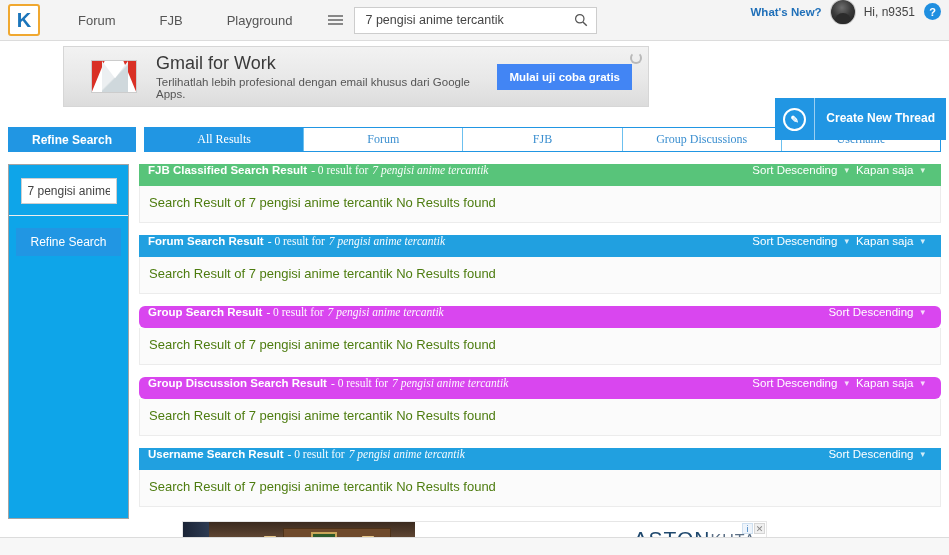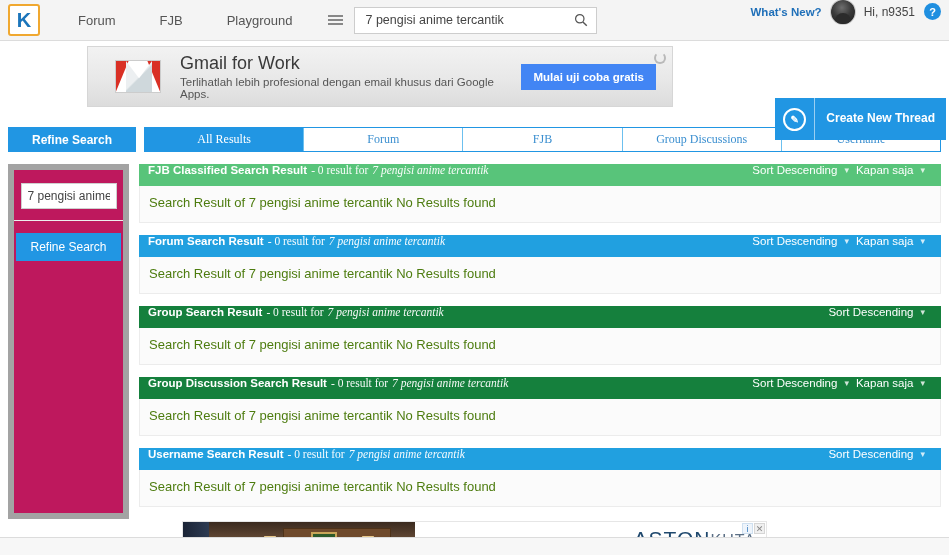--- a/index.html
+++ b/index.html
@@ -83,21 +83,21 @@
   }
   .hi-user { font-size: 12px; color: #444; }
   .help-icon {
     width: 17px; height: 17px; border-radius: 50%;
     background: #1f8fe0; color: #fff; font-size: 11px; font-weight: bold;
     display: flex; align-items: center; justify-content: center; cursor: pointer;
   }
 
   
   .adrow {
-    height: 86px; position: relative; padding: 8px 0 0 4px; margin-left: 24px;
+    height: 86px; position: relative; padding: 8px 0 0 4px;
   }
   .gmail-ad {
     position: absolute; left: 63px; top: 49px; width: 586px; height: 61px;
     background: linear-gradient(to bottom, #f2f2f2 0%, #e8e8e8 55%, #dcdcdc 100%);
     border: 1px solid #d6d6d6;
     display: flex; align-items: center;
     top: 5px;
   }
   .gmail-icon {
     width: 56px; margin-left: 22px; display: flex; align-items: center; justify-content: center;
@@ -171,21 +171,21 @@
     font-size: 12px; color: #3b8fd0; background: #fff; cursor: pointer;
     border-right: 1px solid #6cc0ef;
     font-family: Liberation Serif, serif;
   }
   .tab:last-child { border-right: none; }
   .tab.active { background: #2196e3; color: #fff; }
 
   
   .content { display: flex; margin: 12px 8px 0 8px; }
   .sidebar {
-    width: 121px; flex: 0 0 121px; border: 6px solid #a3a3a3; background: #be185d;
+    width: 121px; flex: 0 0 121px; border: 1px solid #a3a3a3; background: #0ea5e9;
     padding: 10px 0 12px 0;
   }
   .refine-input {
     display: block; width: 96px; height: 26px; margin: 3px auto 0 auto;
     border: 1px solid #cfcfcf; font-size: 12px; color: #444;
     padding: 0 6px; outline: none;
     font-family: "Liberation Sans", sans-serif;
   }
   .refine-divider { height: 1px; background: #ededed; margin: 11px 0 0 0; }
   .refine-btn {
@@ -194,21 +194,21 @@
     font-family: "Liberation Sans", sans-serif;
   }
   .results { flex: 1; margin-left: 10px; }
   .result-block { margin-bottom: 12px; }
   .result-bar {
     height: 22px; display: flex; align-items: flex-start;
     padding: 0 9px; color: #fff; font-size: 11.5px; white-space: nowrap;
   }
   .result-bar.green { background: #58c47a; }
   .result-bar.blue  { background: #21a0e0; }
-  .result-bar.purple{ background: #15803d; }
+  .result-bar.purple{ background: #d946ef; border-radius: 6px; }
   .rb-title { font-weight: bold; }
   .rb-meta { margin-left: 4px; font-weight: normal; opacity: .96; font-family: Liberation Serif, serif; }
   .rb-query { font-style: italic; }
   .rb-right { margin-left: auto; display: flex; align-items: center; }
   .rb-sort { cursor: pointer; }
   .rb-caret { margin: 0 7px; opacity: .8; font-size: 9px; }
   .result-body {
     background: #fbfbfb; border: 1px solid #ececec; border-top: none;
     font-size: 13px; color: #4d7c0f; padding: 9px 9px;
     height: 37px;

